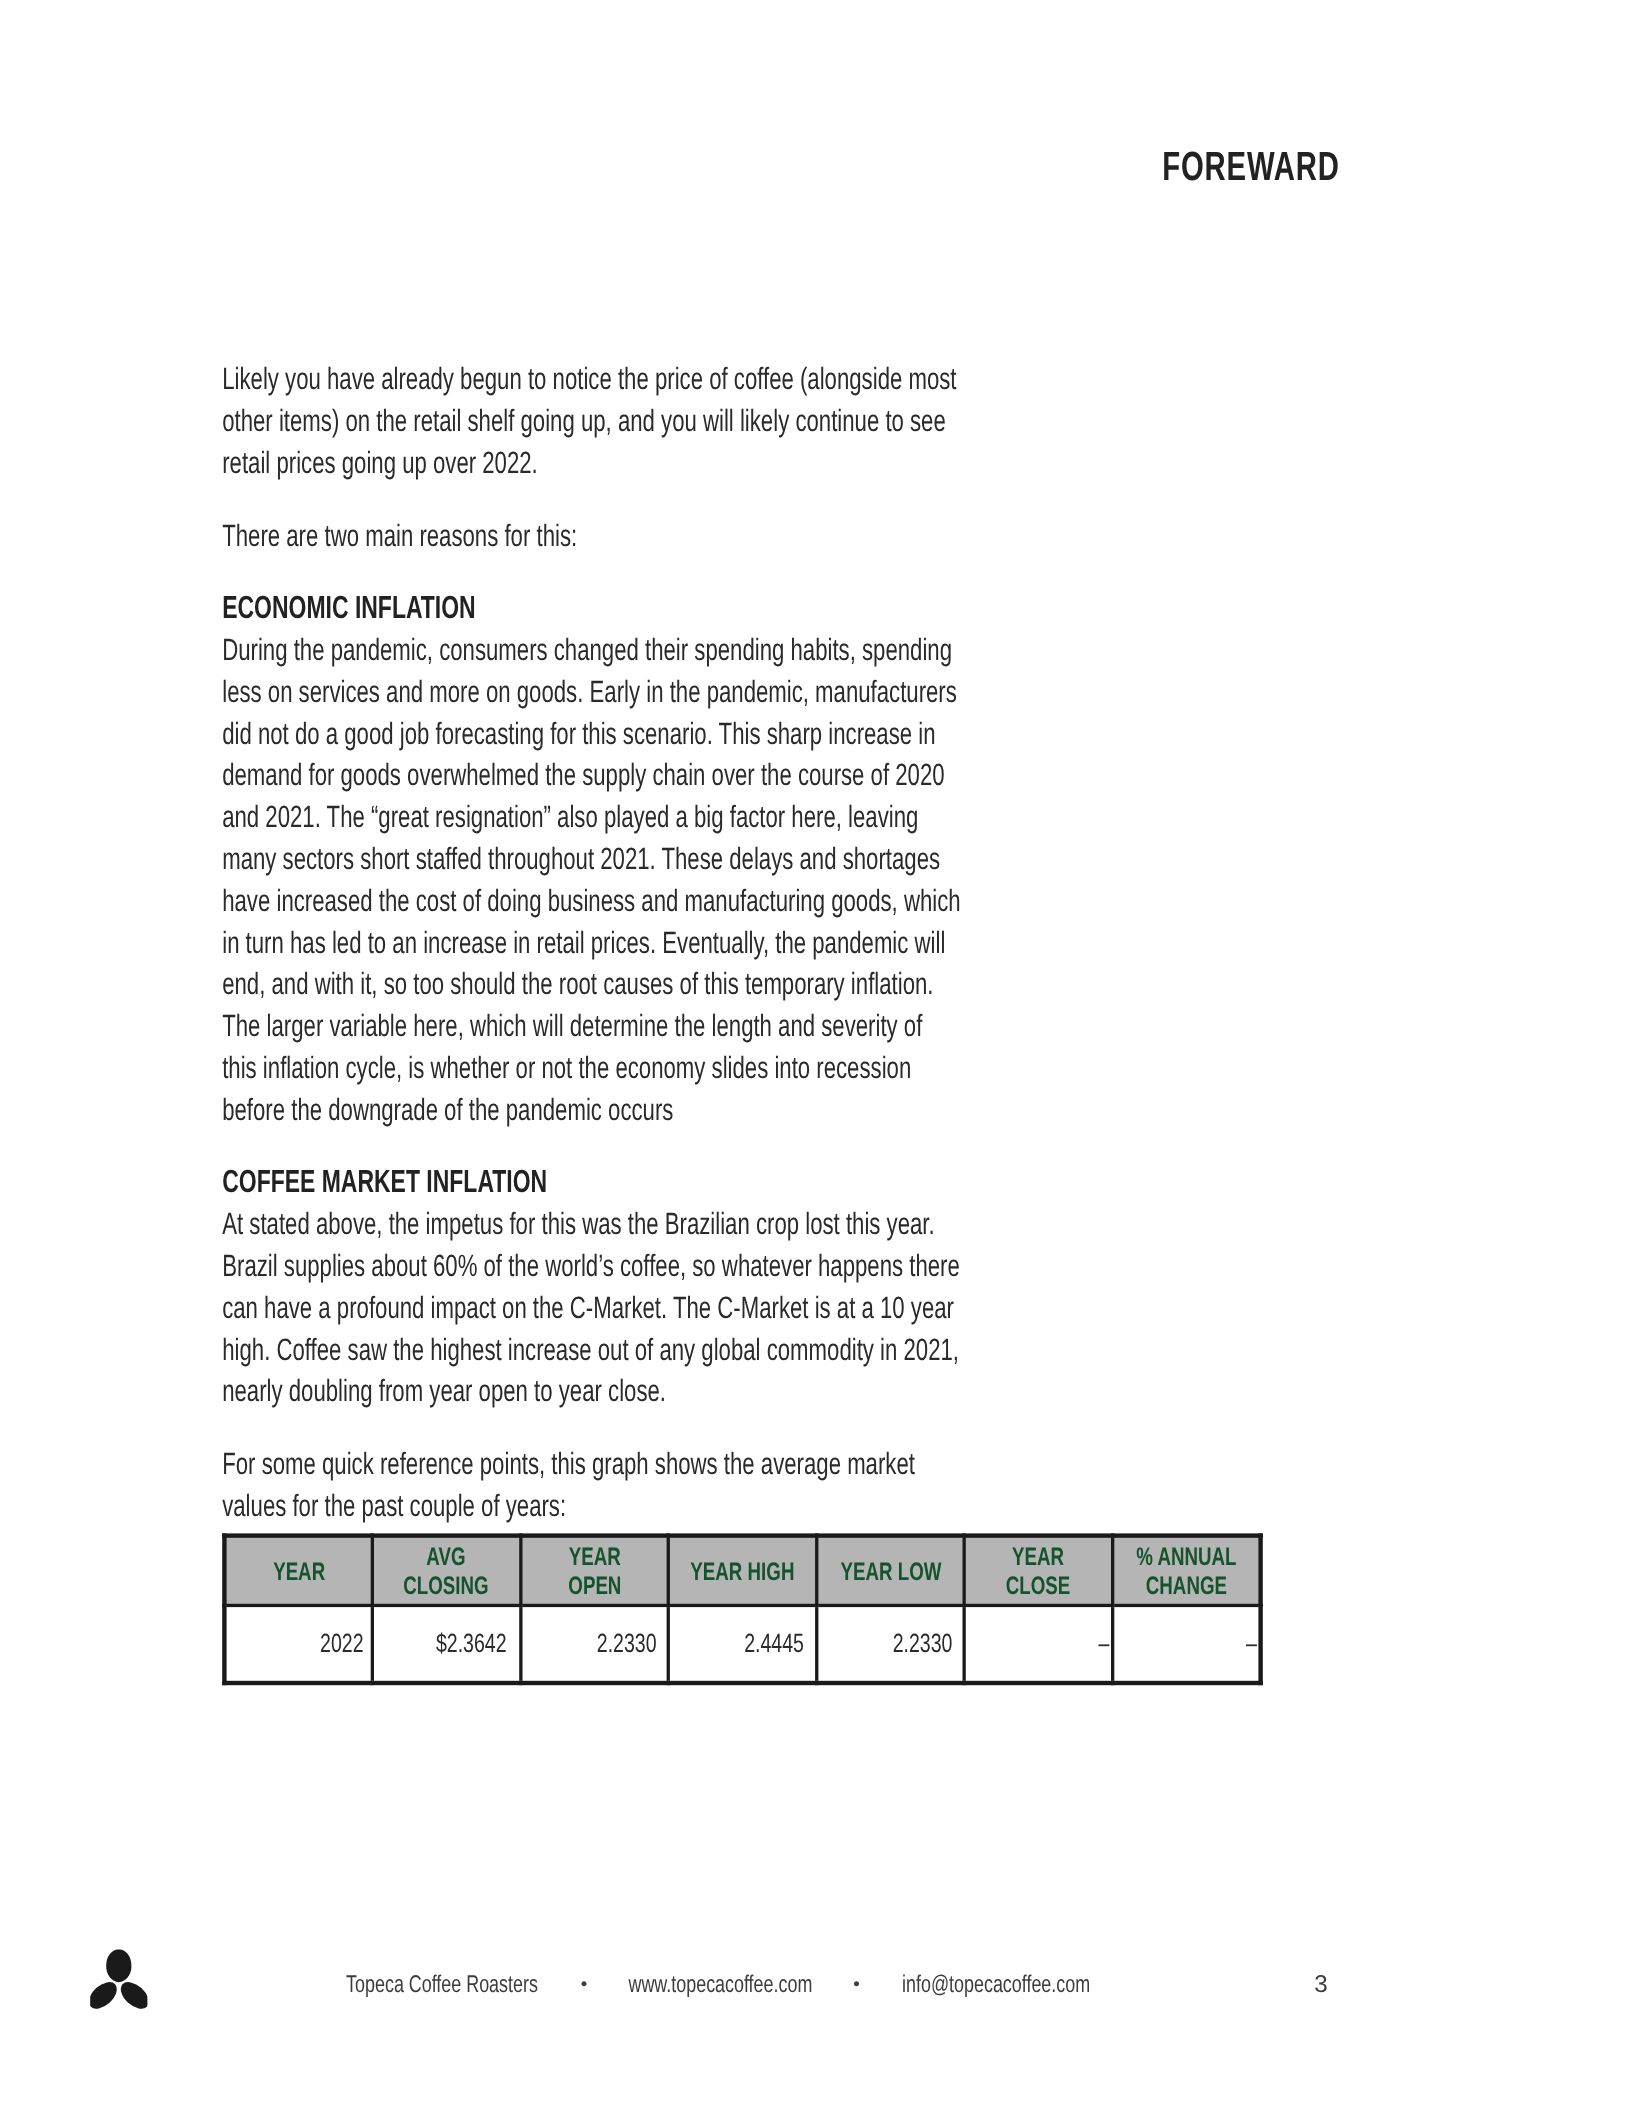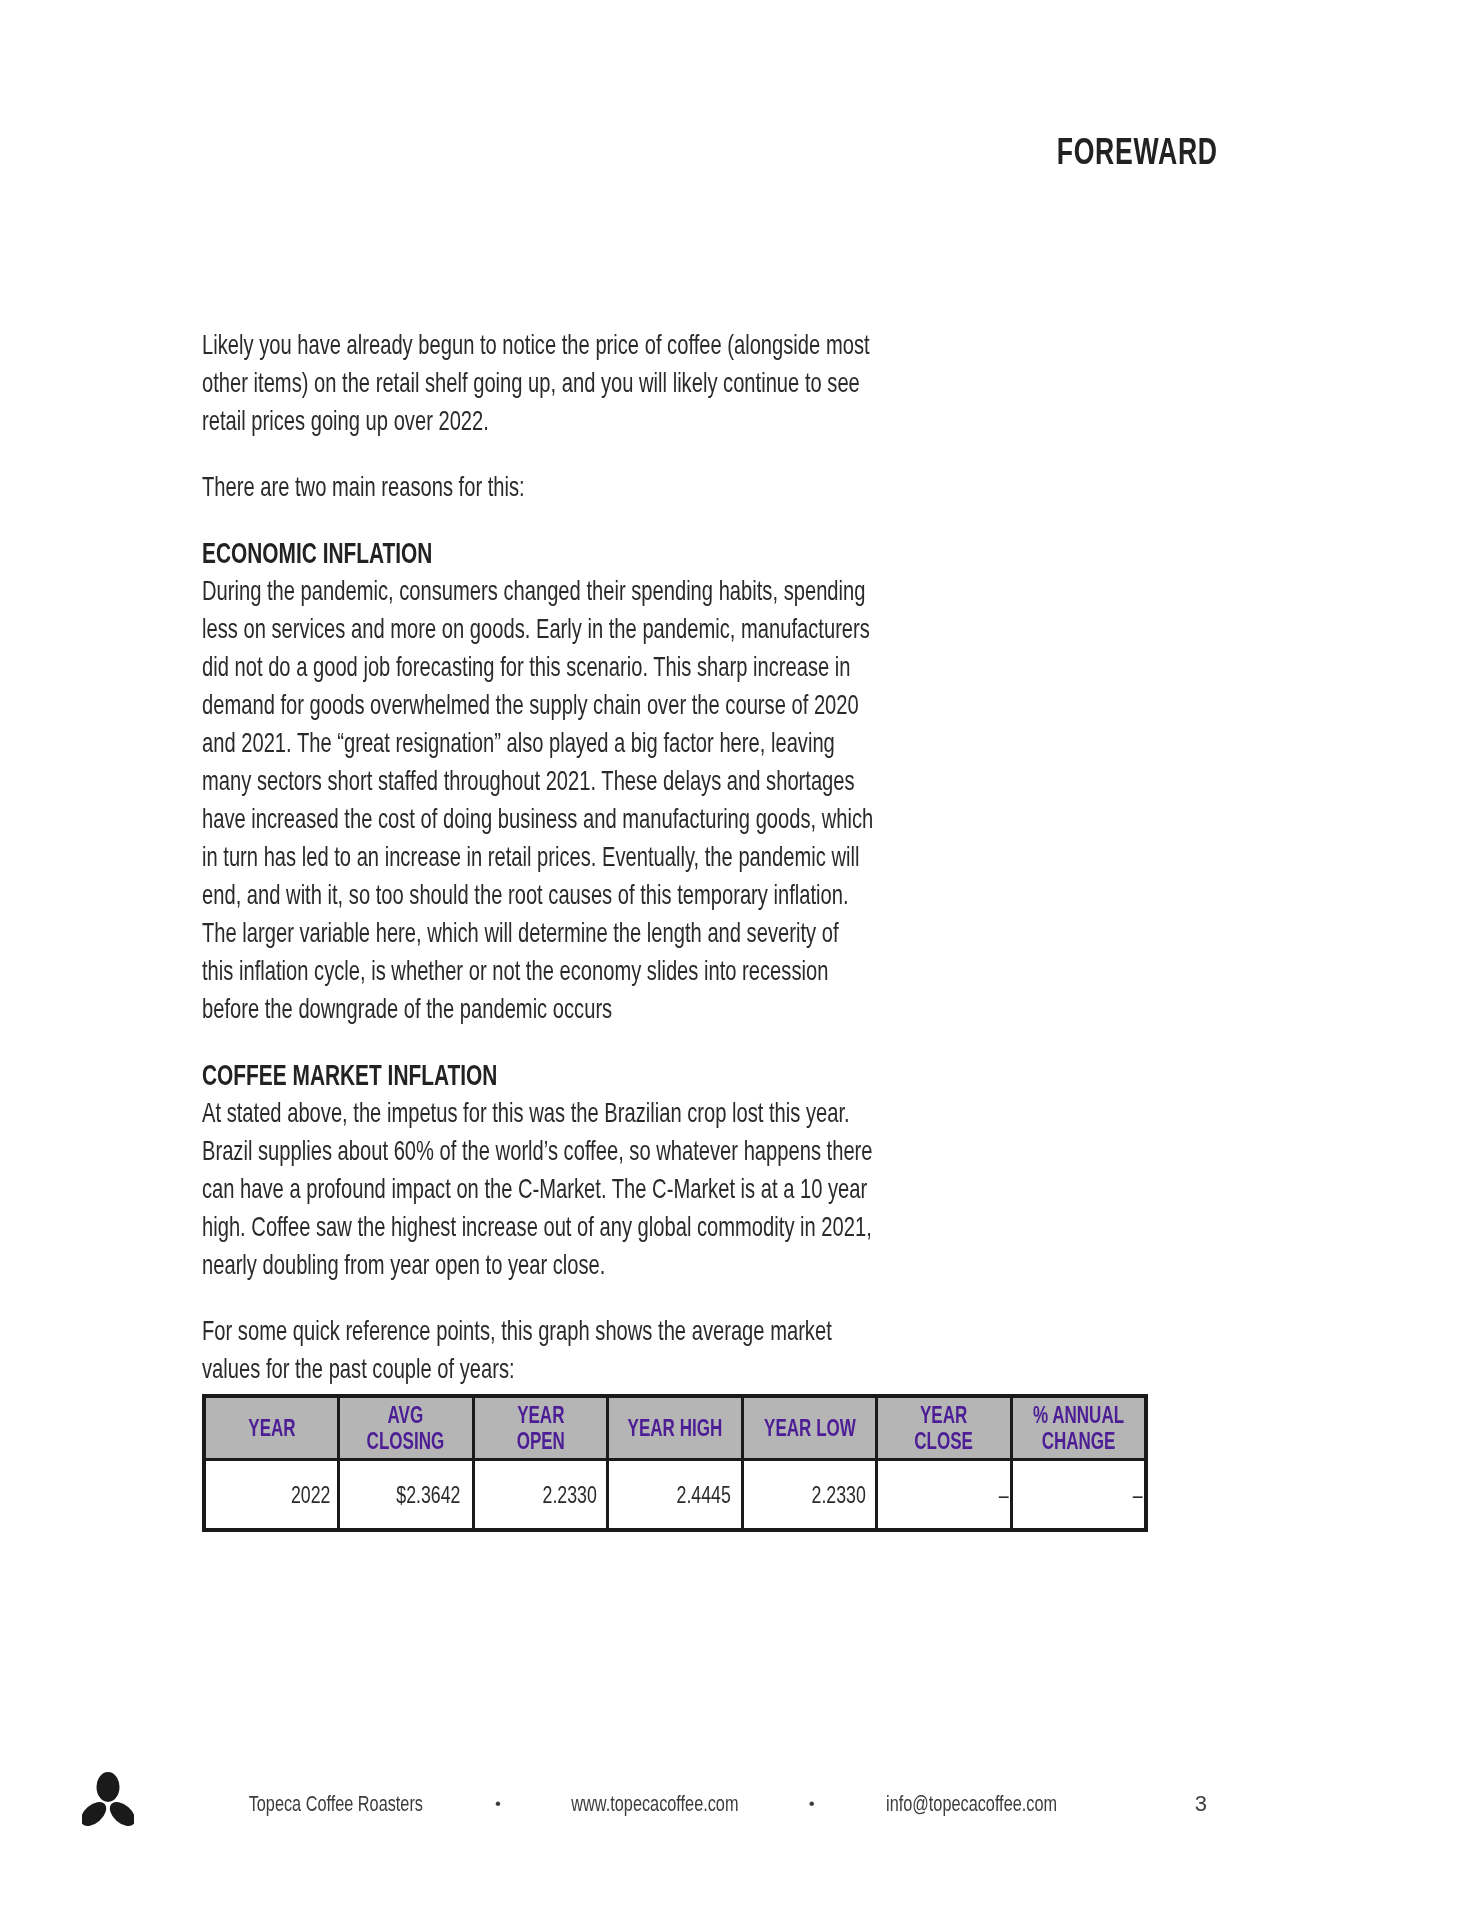--- a/index.html
+++ b/index.html
@@ -25,28 +25,28 @@
 
   table.market-table {
     border-collapse:collapse; table-layout:fixed; width:946px;
     border:4px solid #1a1a1a; margin-top:4px;
   }
   table.market-table th, table.market-table td {
     border:3px solid #1a1a1a; text-align:center; vertical-align:middle; padding:0;
   }
   table.market-table thead th {
     background:#b5b5b5; height:60px; font-size:23px; line-height:26px;
-    font-weight:700; color:#4c1d95;
+    font-weight:700; color:#14532d;
   }
   table.market-table tbody td { height:67px; font-size:24px; color:#2a2a2a;text-align:right; }
 
   .logo { position:absolute; left:82px; top:1772px; width:52px; height:62px; }
   .footer-line {
     position:absolute; left:0; right:0; top:1791px;
-    display:flex; justify-content:center; align-items:center; gap:41px;
+    display:flex; justify-content:center; align-items:center; gap:8px;
     font-size:22px; color:#3c3c3c;
   }
   .footer-line .dot { font-size:17px; color:#3c3c3c; }
   .page-num { position:absolute; top:1791px; right:98px; font-size:22px; color:#3c3c3c; }
 </style>
 </head>
 <body>
 
 <div class="page">
 

